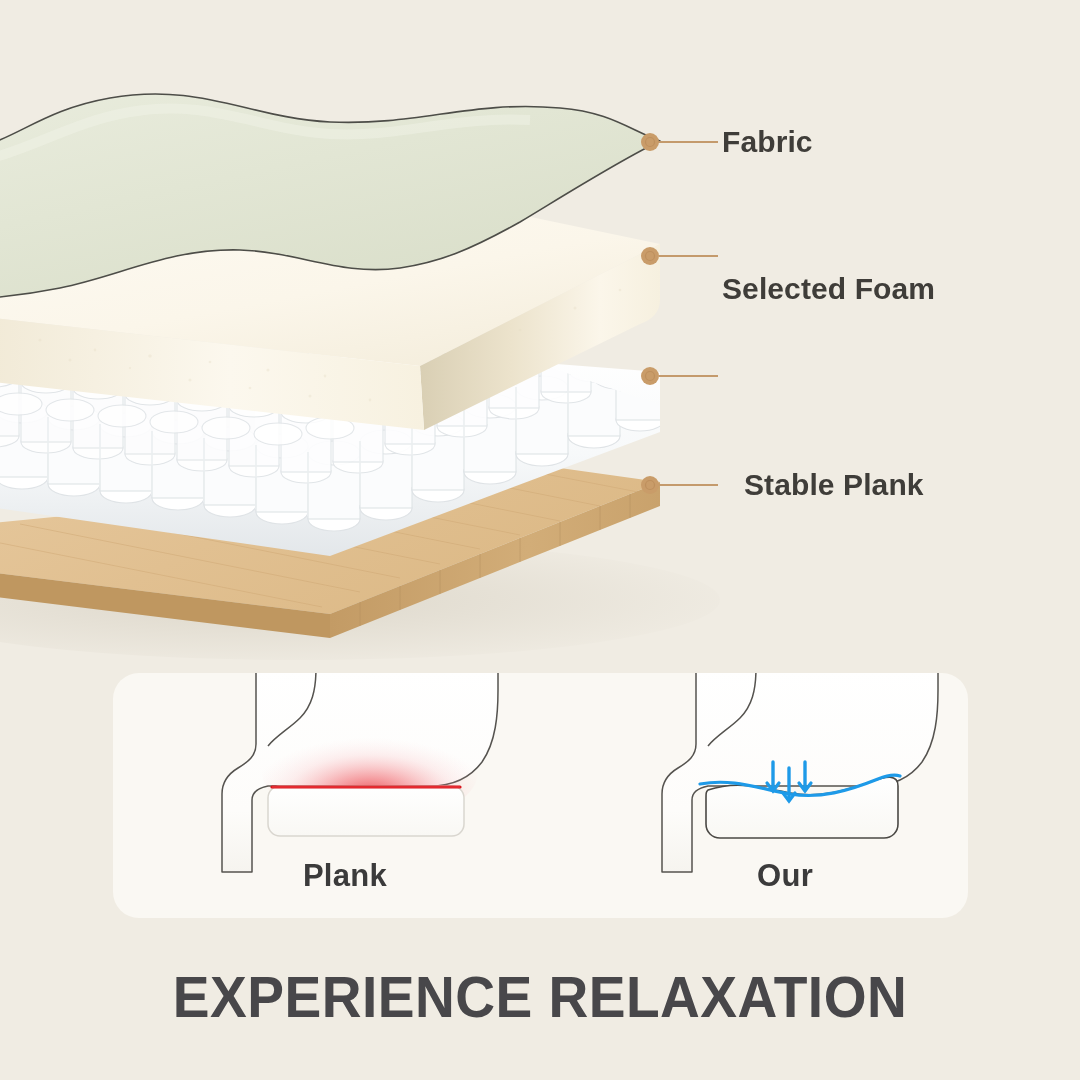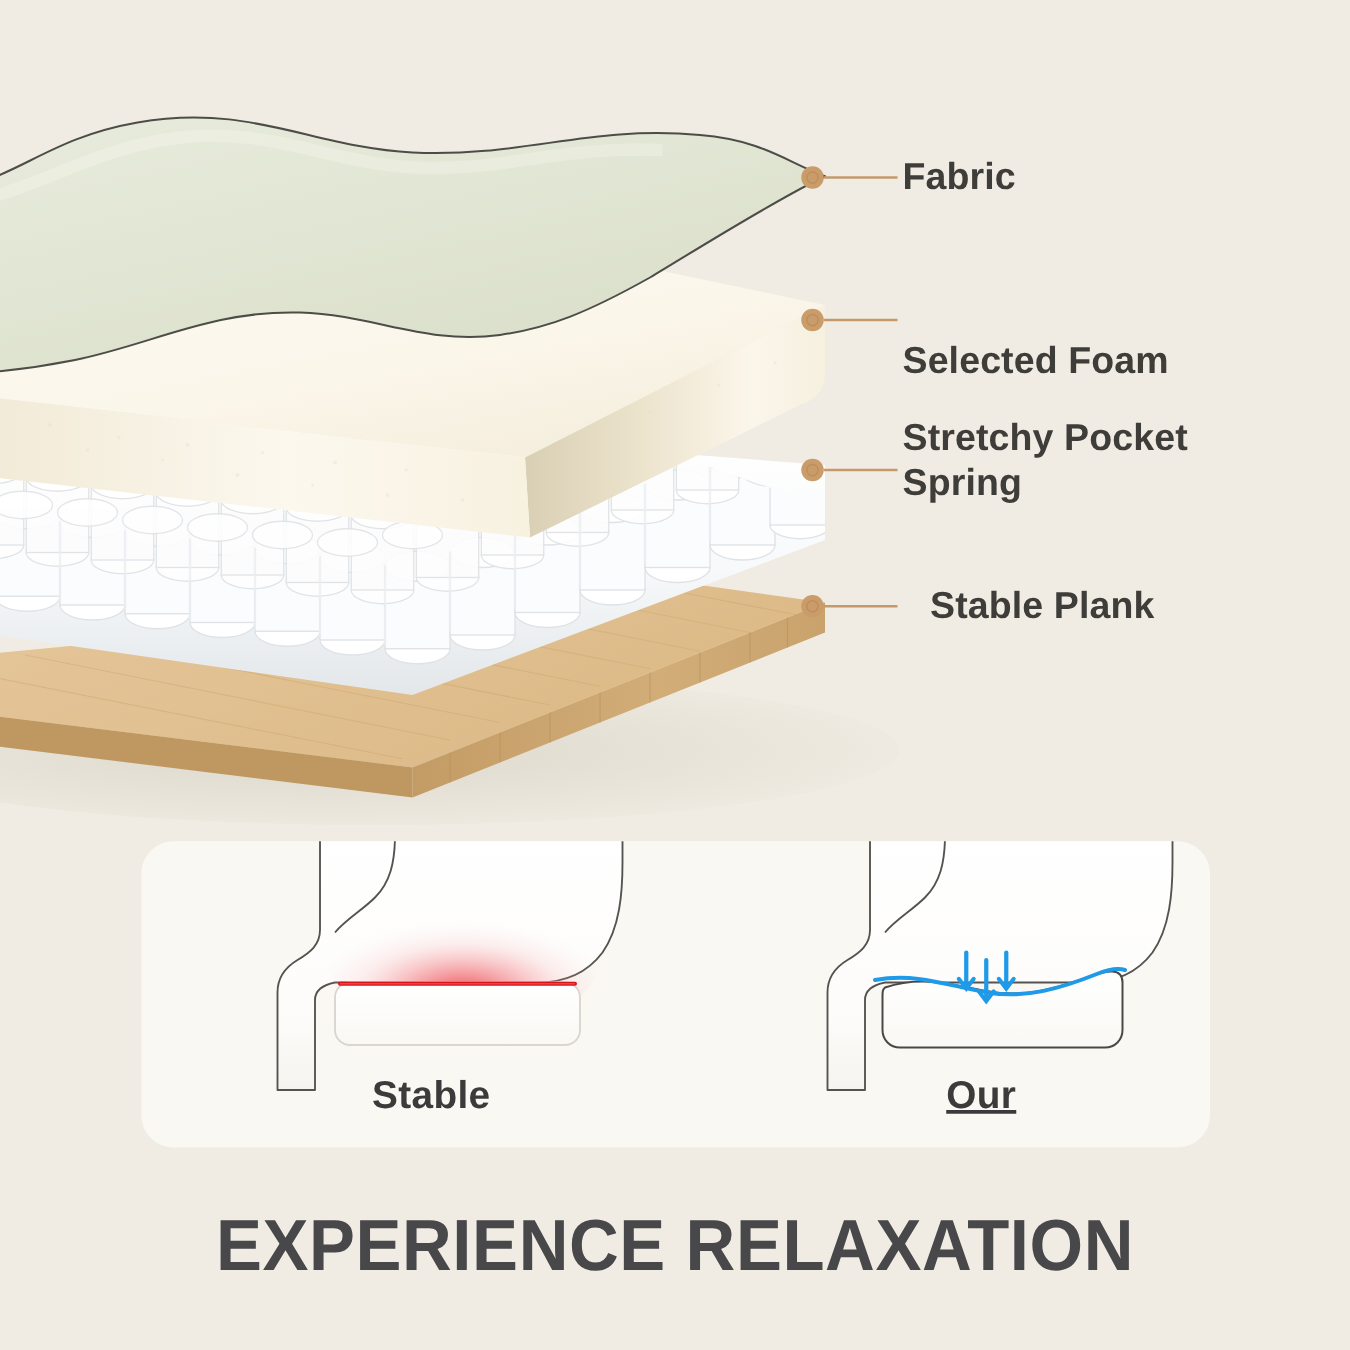--- a/index.html
+++ b/index.html
@@ -55,21 +55,21 @@
   .compare-caption {
     position: absolute;
     font-size: 31px;
     font-weight: bold;
     color: #3b3b3b;
     letter-spacing: 0.3px;
     text-align: center;
     width: 240px;
   }
   #caption-normal { left: 225px; top: 858px; }
-  #caption-our    { left: 665px; top: 858px; text-decoration: underline; }
+  #caption-our    { left: 665px; top: 858px; }
 
   
   #headline {
     position: absolute;
     left: 0;
     top: 963px;
     width: 1080px;
     text-align: center;
     font-size: 58px;
     font-weight: bold;
@@ -377,22 +377,20 @@
       <circle cx="650" cy="376" r="4.5" fill="none" stroke="#b98a58" stroke-width="1.2" opacity="0.7"></circle>
 
       <line x1="659" y1="485" x2="718" y2="485" stroke="#c49a6c" stroke-width="2"></line>
       <circle cx="650" cy="485" r="9" fill="#c99c69"></circle>
       <circle cx="650" cy="485" r="4.5" fill="none" stroke="#b98a58" stroke-width="1.2" opacity="0.7"></circle>
     </g>
   </svg>
 
   <div class="callout-label" id="label-fabric">Fabric</div>
   <div class="callout-label" id="label-foam">Selected Foam</div>
-  <div class="callout-label" id="label-spring">Stretchy Pocket
-Spring</div>
   <div class="callout-label" id="label-plank">Stable Plank</div>
 
   <div id="comparison-card"></div>
 
   <svg class="layer-svg" viewBox="0 0 1080 1080">
     <defs>
       <radialGradient id="gPressure" cx="0.5" cy="0.72" r="0.55">
         <stop offset="0%" stop-color="#e8242c" stop-opacity="0.82"></stop>
         <stop offset="38%" stop-color="#ef5a62" stop-opacity="0.45"></stop>
         <stop offset="70%" stop-color="#f59aa0" stop-opacity="0.16"></stop>
@@ -479,18 +477,18 @@
           <line x1="789" y1="768" x2="789" y2="800"></line>
           <path d="M 783,793 L 789,801 L 795,793" stroke-width="3.2"></path>
 
           <line x1="805" y1="762" x2="805" y2="790"></line>
           <path d="M 799,783 L 805,791 L 811,783" stroke-width="3.2"></path>
         </g>
       </g>
     </g>
   </svg>
 
-  <div class="compare-caption" id="caption-normal">Stable</div>
+  <div class="compare-caption" id="caption-normal">Plank</div>
   <div class="compare-caption" id="caption-our">Our</div>
 
   <div id="headline">EXPERIENCE RELAXATION</div>
 
 </div>
 
 </body></html>

